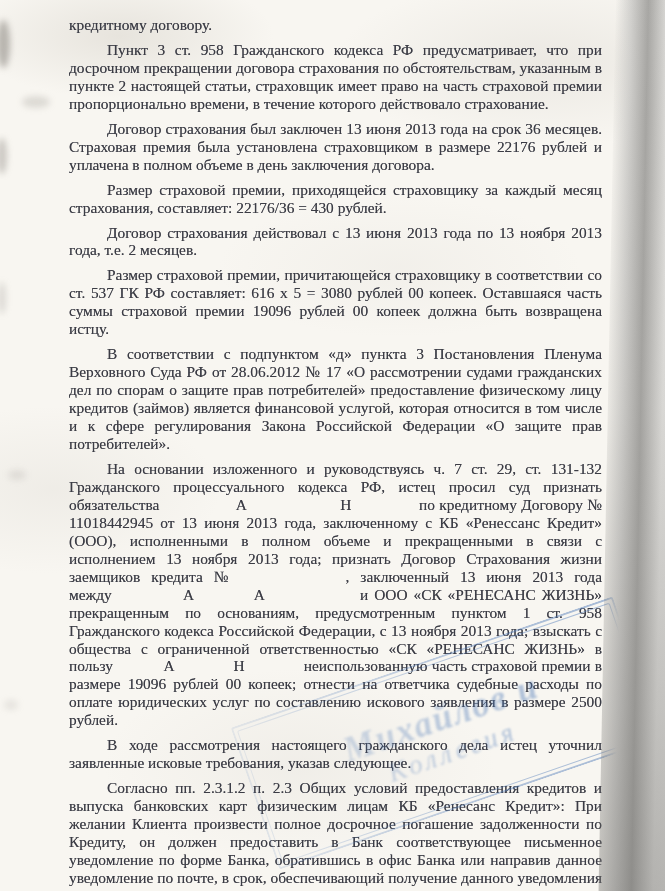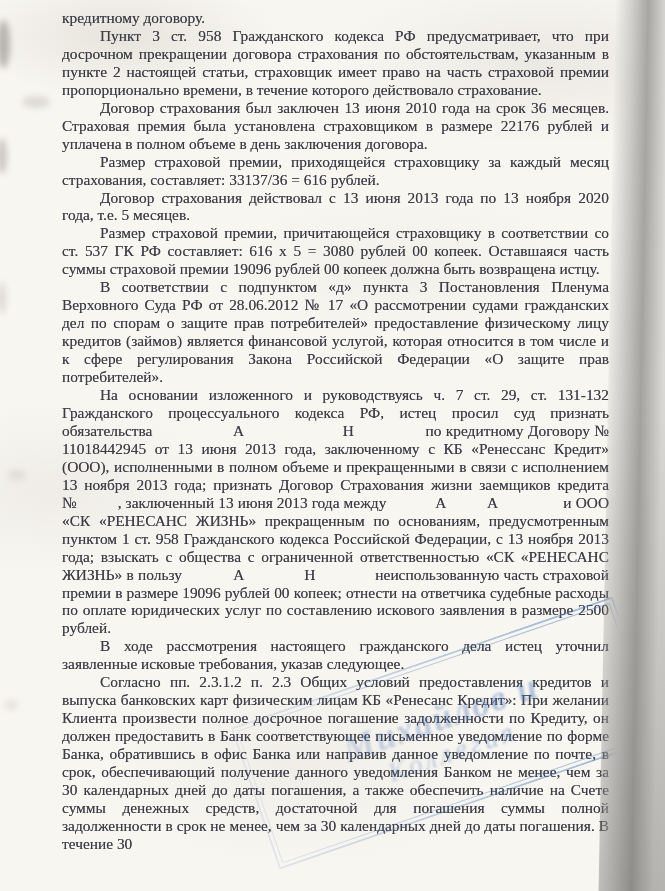--- a/index.html
+++ b/index.html
@@ -20,21 +20,21 @@
       radial-gradient(ellipse 280px 140px at 45% 86%,rgba(204,200,192,0.18), transparent 70%);
   }
   
   .content {
     position:absolute; left:62px; top:9px; width:547px;
     color:#3b3c45;
     font-size:15.4px; line-height:17.95px;
     text-align:justify;
     text-shadow:0 0 0.5px rgba(59,60,69,0.65);
   }
-  .content p { margin:0; text-indent:38px; }
+  .content p { margin:7px; text-indent:38px; }
   .content p.noindent { text-indent:0; }
 
   
   .scan-strip {
     position:absolute; top:-14px; right:-20px; width:78px; height:930px;
     transform:rotate(1.1deg);
     background:linear-gradient(90deg,
       rgba(246,244,239,0) 0%, #d2d1ce 20%, #a8a7a4 42%,
       #c6c5c2 56%, #e3e2df 70%, #e9e8e5 100%);
   }
@@ -73,23 +73,23 @@
   .wm-line2 { font-size:27px; letter-spacing:4px; }
 </style>
 </head>
 <body>
 
 <div class="page">
 
   <div class="content">
       <p class="noindent">кредитному договору.</p>
       <p>Пункт 3 ст. 958 Гражданского кодекса РФ предусматривает, что при досрочном прекращении договора страхования по обстоятельствам, указанным в пункте 2 настоящей статьи, страховщик имеет право на часть страховой премии пропорционально времени, в течение которого действовало страхование.</p>
-      <p>Договор страхования был заключен 13 июня 2010 года на срок 36 месяцев. Страховая премия была установлена страховщиком в размере 22176 рублей и уплачена в полном объеме в день заключения договора.</p>
-      <p>Размер страховой премии, приходящейся страховщику за каждый месяц страхования, составляет: 33137/36 = 616 рублей.</p>
-      <p>Договор страхования действовал с 13 июня 2013 года по 13 ноября 2020 года, т.е. 5 месяцев.</p>
+      <p>Договор страхования был заключен 13 июня 2013 года на срок 36 месяцев. Страховая премия была установлена страховщиком в размере 22176 рублей и уплачена в полном объеме в день заключения договора.</p>
+      <p>Размер страховой премии, приходящейся страховщику за каждый месяц страхования, составляет: 22176/36 = 430 рублей.</p>
+      <p>Договор страхования действовал с 13 июня 2013 года по 13 ноября 2013 года, т.е. 2 месяцев.</p>
       <p>Размер страховой премии, причитающейся страховщику в соответствии со ст. 537 ГК РФ составляет: 616 х 5 = 3080 рублей 00 копеек. Оставшаяся часть суммы страховой премии  19096 рублей 00 копеек должна быть возвращена истцу.</p>
       <p>В соответствии с подпунктом «д» пункта 3 Постановления Пленума Верховного Суда РФ от 28.06.2012 № 17 «О рассмотрении судами гражданских дел по спорам о защите прав потребителей» предоставление физическому лицу кредитов (займов) является финансовой услугой, которая относится в том числе и к сфере регулирования Закона Российской Федерации «О защите прав потребителей».</p>
       <p>На основании изложенного и руководствуясь ч. 7 ст. 29, ст. 131-132 Гражданского процессуального кодекса РФ, истец просил суд признать обязательства&nbsp;&nbsp;&nbsp;&nbsp;&nbsp;&nbsp;&nbsp;&nbsp;&nbsp;&nbsp;&nbsp;&nbsp;&nbsp;&nbsp;&nbsp;&nbsp;&nbsp;&nbsp;А&nbsp;&nbsp;&nbsp;&nbsp;&nbsp;&nbsp;&nbsp;&nbsp;&nbsp;&nbsp;&nbsp;&nbsp;&nbsp;&nbsp;&nbsp;&nbsp;&nbsp;&nbsp;&nbsp;&nbsp;&nbsp;&nbsp;Н&nbsp;&nbsp;&nbsp;&nbsp;&nbsp;&nbsp;&nbsp;&nbsp;&nbsp;&nbsp;&nbsp;&nbsp;&nbsp;&nbsp;&nbsp;&nbsp;по кредитному Договору № 11018442945 от 13 июня 2013 года, заключенному с КБ «Ренессанс Кредит» (ООО), исполненными в полном объеме и прекращенными в связи с исполнением 13 ноября 2013 года; признать Договор Страхования жизни заемщиков кредита №&nbsp;&nbsp;&nbsp;&nbsp;&nbsp;&nbsp;&nbsp;&nbsp;&nbsp;&nbsp;, заключенный 13 июня 2013 года между&nbsp;&nbsp;&nbsp;&nbsp;&nbsp;&nbsp;&nbsp;&nbsp;&nbsp;&nbsp;&nbsp;&nbsp;А&nbsp;&nbsp;&nbsp;&nbsp;&nbsp;&nbsp;&nbsp;&nbsp;&nbsp;&nbsp;А&nbsp;&nbsp;&nbsp;&nbsp;&nbsp;&nbsp;&nbsp;&nbsp;&nbsp;&nbsp;&nbsp;&nbsp;&nbsp;&nbsp;&nbsp;&nbsp;и ООО «СК «РЕНЕСАНС ЖИЗНЬ» прекращенным по основаниям, предусмотренным пунктом 1 ст. 958 Гражданского кодекса Российской Федерации, с 13 ноября 2013 года; взыскать с общества с ограниченной ответственностью «СК «РЕНЕСАНС ЖИЗНЬ» в пользу&nbsp;&nbsp;&nbsp;&nbsp;&nbsp;&nbsp;&nbsp;&nbsp;&nbsp;&nbsp;&nbsp;&nbsp;А&nbsp;&nbsp;&nbsp;&nbsp;&nbsp;&nbsp;&nbsp;&nbsp;&nbsp;&nbsp;&nbsp;&nbsp;&nbsp;&nbsp;Н&nbsp;&nbsp;&nbsp;&nbsp;&nbsp;&nbsp;&nbsp;&nbsp;&nbsp;&nbsp;&nbsp;&nbsp;&nbsp;&nbsp;неиспользованную часть страховой премии в размере 19096 рублей 00 копеек; отнести на ответчика судебные расходы по оплате юридических услуг по составлению искового заявления в размере 2500 рублей.</p>
       <p>В ходе рассмотрения настоящего гражданского дела истец уточнил заявленные исковые требования, указав следующее.</p>
       <p>Согласно пп. 2.3.1.2 п. 2.3 Общих условий предоставления кредитов и выпуска банковских карт физическим лицам КБ «Ренесанс Кредит»: При желании Клиента произвести полное досрочное погашение задолженности по Кредиту, он должен предоставить в Банк соответствующее письменное уведомление по форме Банка, обратившись в офис Банка или направив данное уведомление по почте, в срок, обеспечивающий получение данного уведомления Банком не менее, чем за 30 календарных дней до даты погашения, а также обеспечить наличие на Счете суммы денежных средств, достаточной для погашения суммы полной задолженности в срок не менее, чем за 30 календарных дней до даты погашения. В течение 30</p>
     </div>
 
   <div class="smudge s1"></div>
   <div class="smudge s2"></div>
   <div class="smudge s3"></div>

